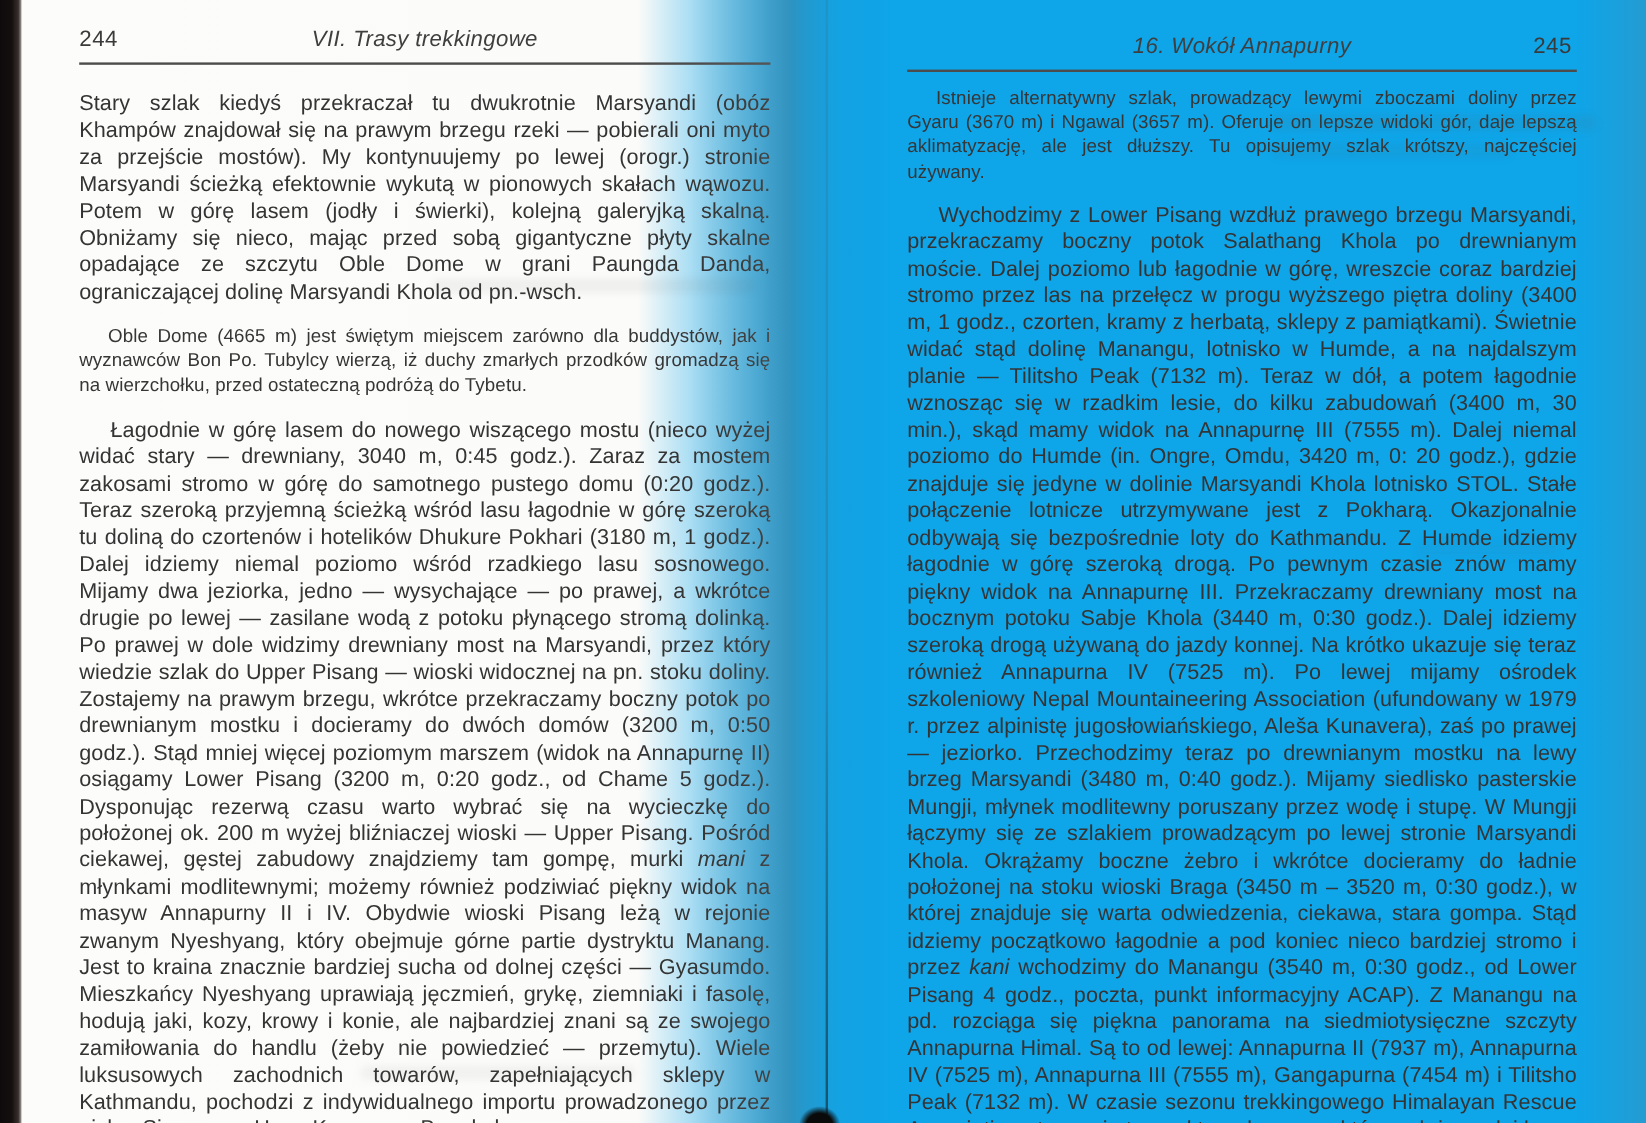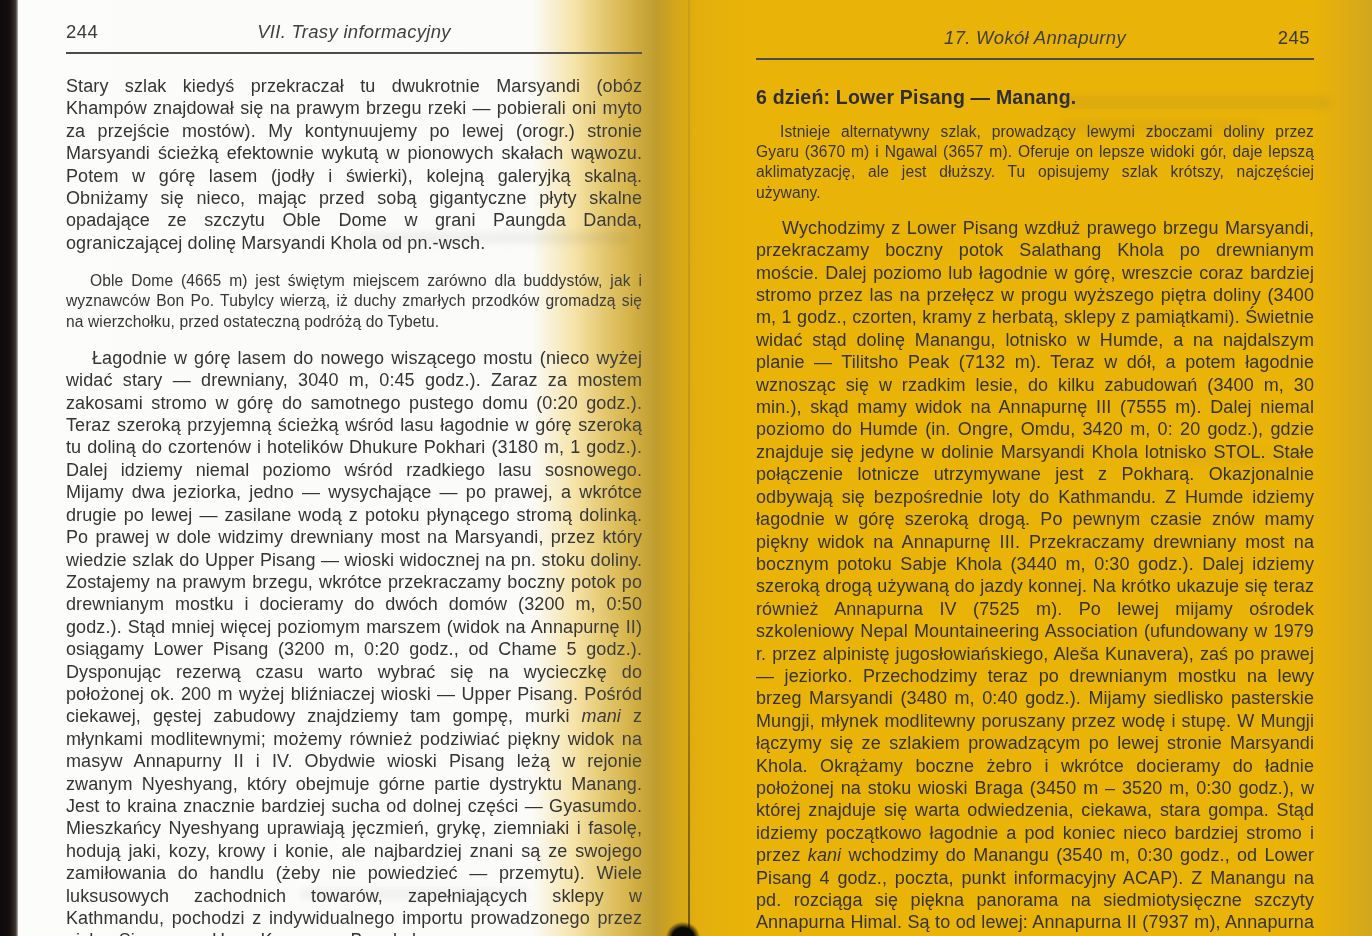--- a/index.html
+++ b/index.html
@@ -1,19 +1,19 @@
 <!DOCTYPE html>
 <html><head>
 <meta charset="utf-8">
 <style>
   * { margin:0; padding:0; box-sizing:border-box; }
   html,body { width:1372px; height:936px; background:#e9e9e7; }
   .scan {
     position:relative; width:1372px; height:936px; overflow:hidden;
-    background:#eab308;
+    background:#0ea5e9;
     font-family:"Liberation Sans","DejaVu Sans",sans-serif;
     color:#333333;
   }
   
   .edge-left {
     position:absolute; left:0; top:0; width:18px; height:936px;
     background:linear-gradient(90deg,#0e090b 0%,#15100f 55%,#39302e 85%,#8a8380 96%,#d8d5d2 100%);
   }
   
   .gutter {
@@ -89,41 +89,40 @@
 <body>
 
 <div class="scan">
 
   <div class="edge-left"></div>
 
   <div class="page page-left">
     <div class="col-left">
       <div class="running-row">
         <span class="pnum left">244</span>
-        <span class="running-title">VII. Trasy informacyjny</span>
+        <span class="running-title">VII. Trasy trekkingowe</span>
       </div>
       <div class="rule"></div>
 
       <p class="body first">Stary szlak kiedyś przekraczał tu dwukrotnie Marsyandi (obóz Khampów znajdował się na prawym brzegu rzeki — pobierali oni myto za przejście mostów). My kontynuujemy po lewej (orogr.) stronie Marsyandi ścieżką efektownie wykutą w pionowych skałach wąwozu. Potem w górę lasem (jodły i świerki), kolejną galeryjką skalną. Obniżamy się nieco, mając przed sobą gigantyczne płyty skalne opadające ze szczytu Oble Dome w grani Paungda Danda, ograniczającej dolinę Marsyandi Khola od pn.-wsch.</p>
 
       <p class="note">Oble Dome (4665 m) jest świętym miejscem zarówno dla buddystów, jak i wyznawców Bon Po. Tubylcy wierzą, iż duchy zmarłych przodków gromadzą się na wierzchołku, przed ostateczną podróżą do Tybetu.</p>
 
       <p class="body second indent"><span>Łagodnie w górę lasem do nowego wiszącego mostu (nieco wyżej widać stary — drewniany, 3040 m, 0:45 godz.). Zaraz za mostem zakosami stromo w górę do samotnego pustego domu (0:20 godz.). Teraz szeroką przyjemną ścieżką wśród lasu łagodnie w górę szeroką tu doliną do czortenów i hotelików Dhukure Pokhari (3180 m, 1 godz.). Dalej idziemy niemal poziomo wśród rzadkiego lasu sosnowego. Mijamy dwa jeziorka, jedno — wysychające — po prawej, a wkrótce drugie po lewej — zasilane wodą z potoku płynącego stromą dolinką. Po prawej w dole widzimy drewniany most na Marsyandi, przez który wiedzie szlak do Upper Pisang — wioski widocznej na pn. stoku doliny. Zostajemy na prawym brzegu, wkrótce przekraczamy boczny potok po drewnianym mostku i docieramy do dwóch domów (3200 m, 0:50 godz.). Stąd mniej więcej poziomym marszem (widok na Annapurnę II) osiągamy Lower Pisang (3200 m, 0:20 godz., od Chame 5 godz.). Dysponując rezerwą czasu warto wybrać się na wycieczkę do położonej ok. 200 m wyżej bliźniaczej wioski — Upper Pisang. Pośród ciekawej, gęstej zabudowy znajdziemy tam gompę, murki </span><i>mani</i><span> z młynkami modlitewnymi; możemy również podziwiać piękny widok na masyw Annapurny II i IV. Obydwie wioski Pisang leżą w rejonie zwanym Nyeshyang, który obejmuje górne partie dystryktu Manang. Jest to kraina znacznie bardziej sucha od dolnej części — Gyasumdo. Mieszkańcy Nyeshyang uprawiają jęczmień, grykę, ziemniaki i fasolę, hodują jaki, kozy, krowy i konie, ale najbardziej znani są ze swojego zamiłowania do handlu (żeby nie powiedzieć — przemytu). Wiele luksusowych zachodnich towarów, zapełniających sklepy w Kathmandu, pochodzi z indywidualnego importu prowadzonego przez nich z Singapuru, Hong Kongu czy Bangkoku.</span></p>
     </div>
   </div>
 
   <div class="page page-right">
     <div class="col-right">
       <div class="running-row">
-        <span class="running-title">17. Wokół Annapurny</span>
+        <span class="running-title">16. Wokół Annapurny</span>
         <span class="pnum right">245</span>
       </div>
       <div class="rule"></div>
 
-      <h2 class="section-heading">6 dzień: Lower Pisang — Manang.</h2>
 
       <p class="note">Istnieje alternatywny szlak, prowadzący lewymi zboczami doliny przez Gyaru (3670 m) i Ngawal (3657 m). Oferuje on lepsze widoki gór, daje lepszą aklimatyzację, ale jest dłuższy. Tu opisujemy szlak krótszy, najczęściej używany.</p>
 
       <p class="body indent"><span>Wychodzimy z Lower Pisang wzdłuż prawego brzegu Marsyandi, przekraczamy boczny potok Salathang Khola po drewnianym moście. Dalej poziomo lub łagodnie w górę, wreszcie coraz bardziej stromo przez las na przełęcz w progu wyższego piętra doliny (3400 m, 1 godz., czorten, kramy z herbatą, sklepy z pamiątkami). Świetnie widać stąd dolinę Manangu, lotnisko w Humde, a na najdalszym planie — Tilitsho Peak (7132 m). Teraz w dół, a potem łagodnie wznosząc się w rzadkim lesie, do kilku zabudowań (3400 m, 30 min.), skąd mamy widok na Annapurnę III (7555 m). Dalej niemal poziomo do Humde (in. Ongre, Omdu, 3420 m, 0: 20 godz.), gdzie znajduje się jedyne w dolinie Marsyandi Khola lotnisko STOL. Stałe połączenie lotnicze utrzymywane jest z Pokharą. Okazjonalnie odbywają się bezpośrednie loty do Kathmandu. Z Humde idziemy łagodnie w górę szeroką drogą. Po pewnym czasie znów mamy piękny widok na Annapurnę III. Przekraczamy drewniany most na bocznym potoku Sabje Khola (3440 m, 0:30 godz.). Dalej idziemy szeroką drogą używaną do jazdy konnej. Na krótko ukazuje się teraz również Annapurna IV (7525 m). Po lewej mijamy ośrodek szkoleniowy Nepal Mountaineering Association (ufundowany w 1979 r. przez alpinistę jugosłowiańskiego, Aleša Kunavera), zaś po prawej — jeziorko. Przechodzimy teraz po drewnianym mostku na lewy brzeg Marsyandi (3480 m, 0:40 godz.). Mijamy siedlisko pasterskie Mungji, młynek modlitewny poruszany przez wodę i stupę. W Mungji łączymy się ze szlakiem prowadzącym po lewej stronie Marsyandi Khola. Okrążamy boczne żebro i wkrótce docieramy do ładnie położonej na stoku wioski Braga (3450 m – 3520 m, 0:30 godz.), w której znajduje się warta odwiedzenia, ciekawa, stara gompa. Stąd idziemy początkowo łagodnie a pod koniec nieco bardziej stromo i przez </span><i>kani</i><span> wchodzimy do Manangu (3540 m, 0:30 godz., od Lower Pisang 4 godz., poczta, punkt informacyjny ACAP). Z Manangu na pd. rozciąga się piękna panorama na siedmiotysięczne szczyty Annapurna Himal. Są to od lewej: Annapurna II (7937 m), Annapurna IV (7525 m), Annapurna III (7555 m), Gangapurna (7454 m) i Tilitsho Peak (7132 m). W czasie sezonu trekkingowego Himalayan Rescue Association utrzymuje tu punkt medyczny, w którym dyżur pełni le-</span></p>
     </div>
   </div>
 
   <div class="ghost g1"></div>
   <div class="ghost g2"></div>
   <div class="ghost g3"></div>

